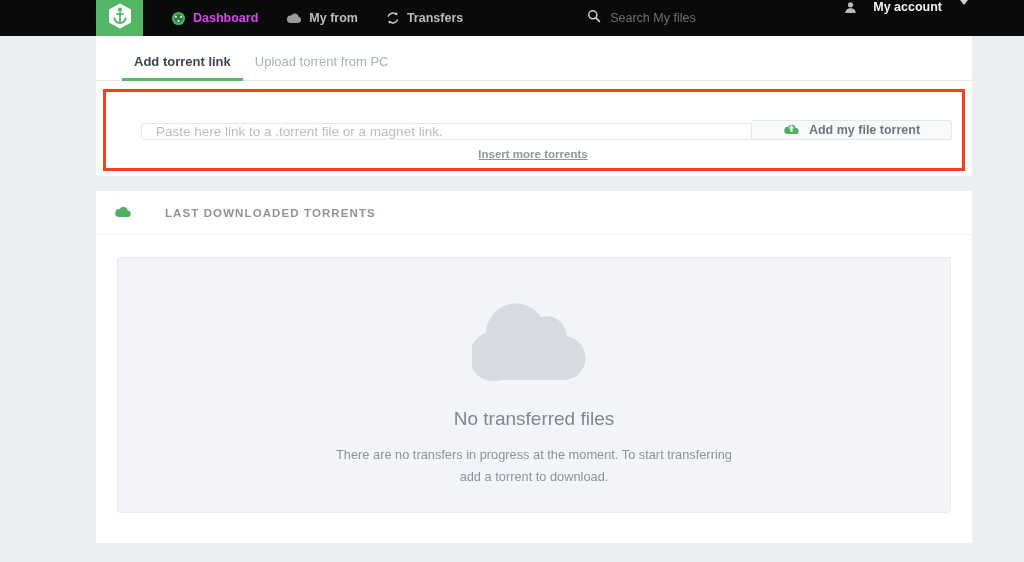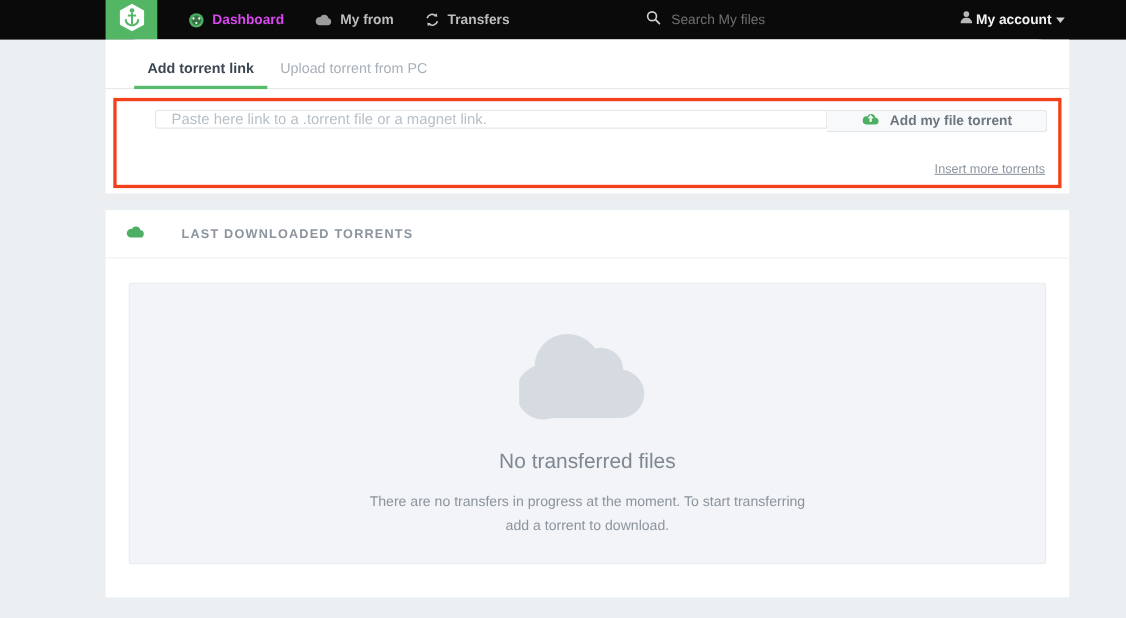--- a/index.html
+++ b/index.html
@@ -70,22 +70,22 @@
     margin-left: 110px;
   }
   .search-placeholder {
     font-size: 12.5px;
     color: #6f6f6f;
     white-space: nowrap;
   }
 
   .account-wrap {
     display: flex;
-    align-items: center;
-    gap: 2px;
+    align-items: flex-start;
+    gap: 16px;
     margin-left: auto;
     margin-right: 56px;
     cursor: pointer;
   }
   .account-label {
     font-size: 12.5px;
     font-weight: bold;
     color: #f2f2f2;
     white-space: nowrap;
   }
@@ -152,21 +152,21 @@
   .highlight-box {
     border: 3px solid #f4401c;
     margin-left: 1px;
     width: 862px;
     height: 82px;
     padding: 8px 10px 0 10px;
   }
 
   .input-row {
     display: flex;
-    align-items: flex-start;
+    align-items: flex-end;
     height: 40px;
     padding-left: 25px;
   }
 
   .torrent-input {
     flex: 1;
     border: 1px solid #e3e7eb;
     border-radius: 3px 0 0 3px;
     background: #ffffff;
     font-family: "Liberation Sans", sans-serif;
@@ -191,23 +191,24 @@
   }
   .add-btn-label {
     font-size: 12.5px;
     font-weight: bold;
     color: #6c7680;
     white-space: nowrap;
   }
 
   .insert-row {
     display: flex;
-    justify-content: flex-end;
+    justify-content: center;
     padding-top: 8px;
     padding-right: 2px;
+    font-weight: bold;
   }
   .insert-link {
     font-size: 11.5px;
     color: #8d969f;
     text-decoration: underline;
     cursor: pointer;
   }
 
   .gap { height: 15px; background: #eceff2; }
 

